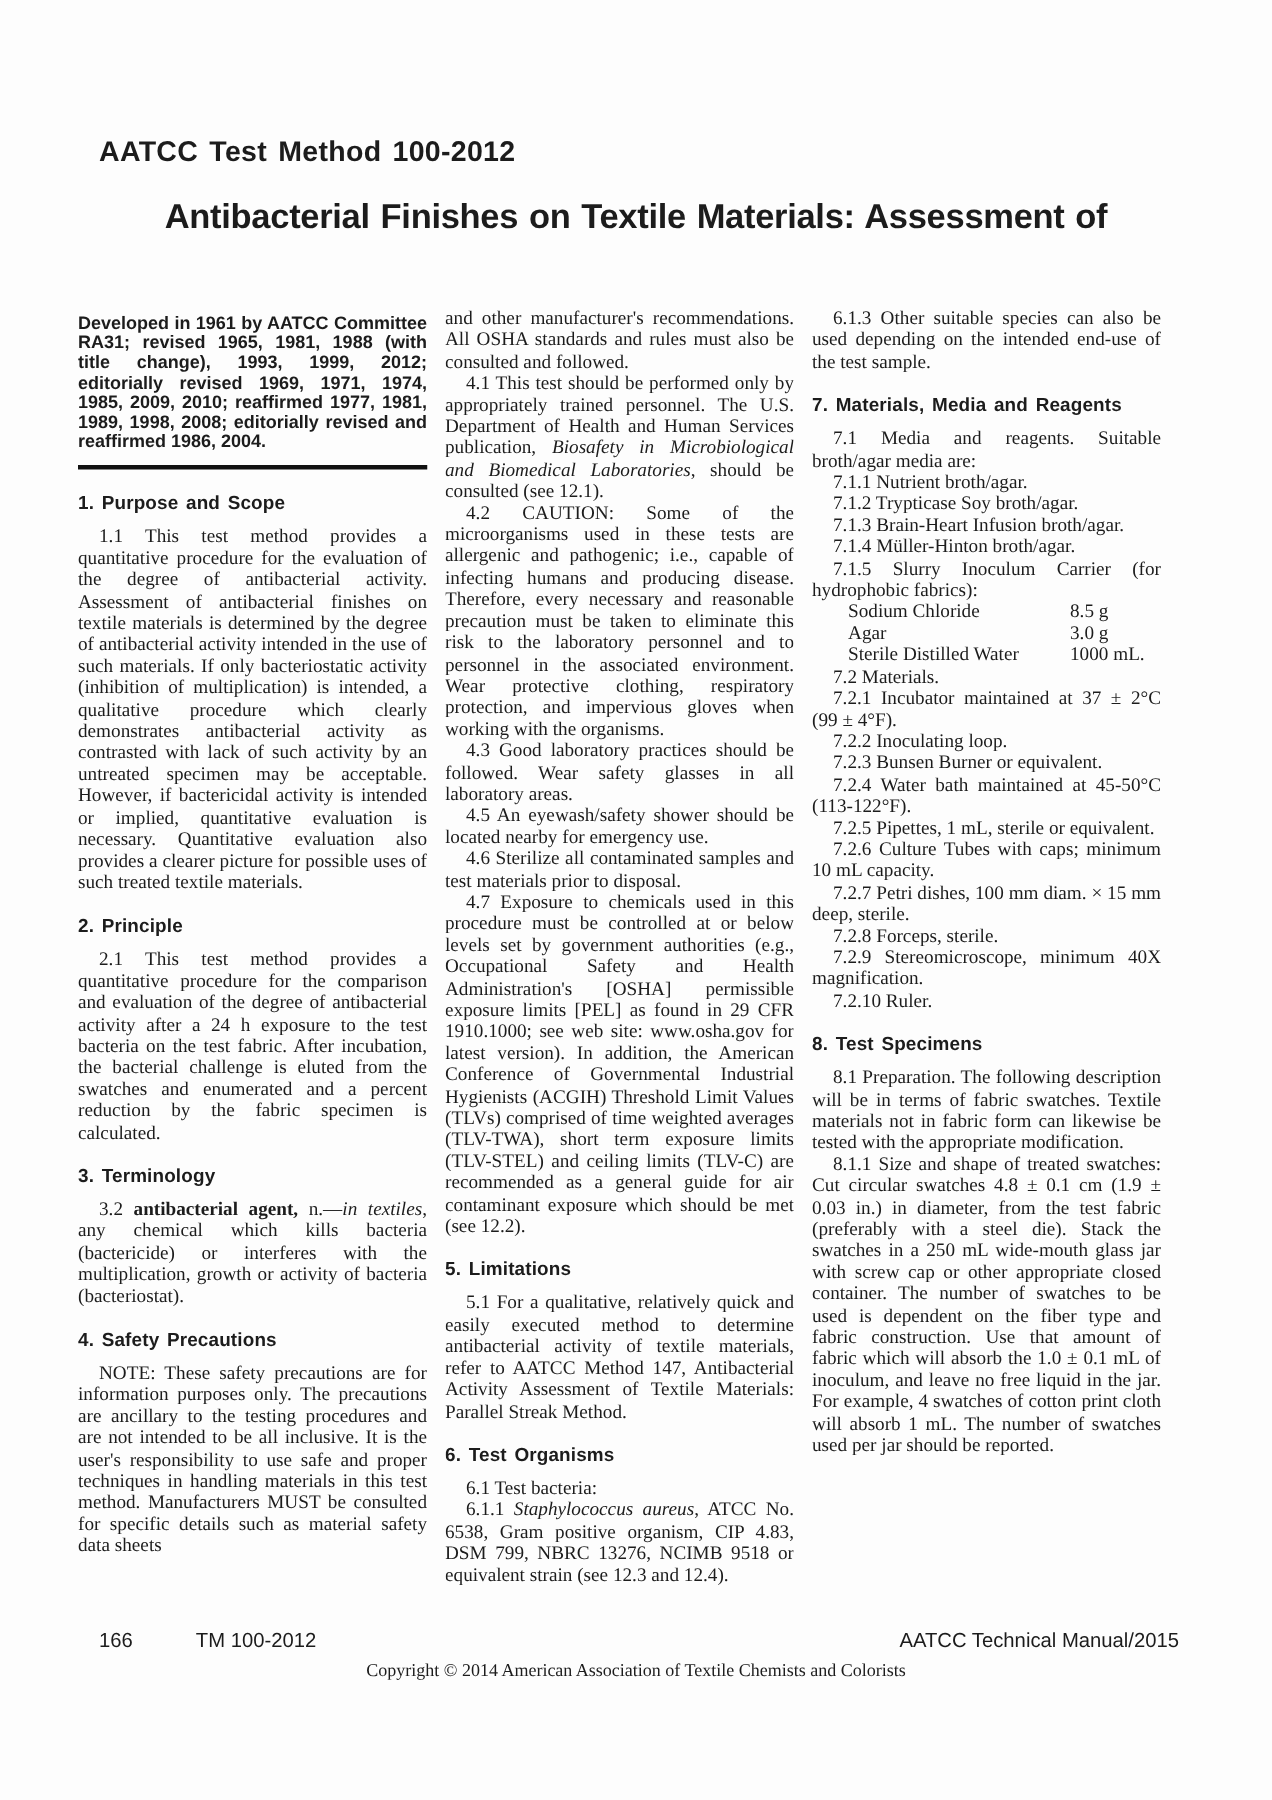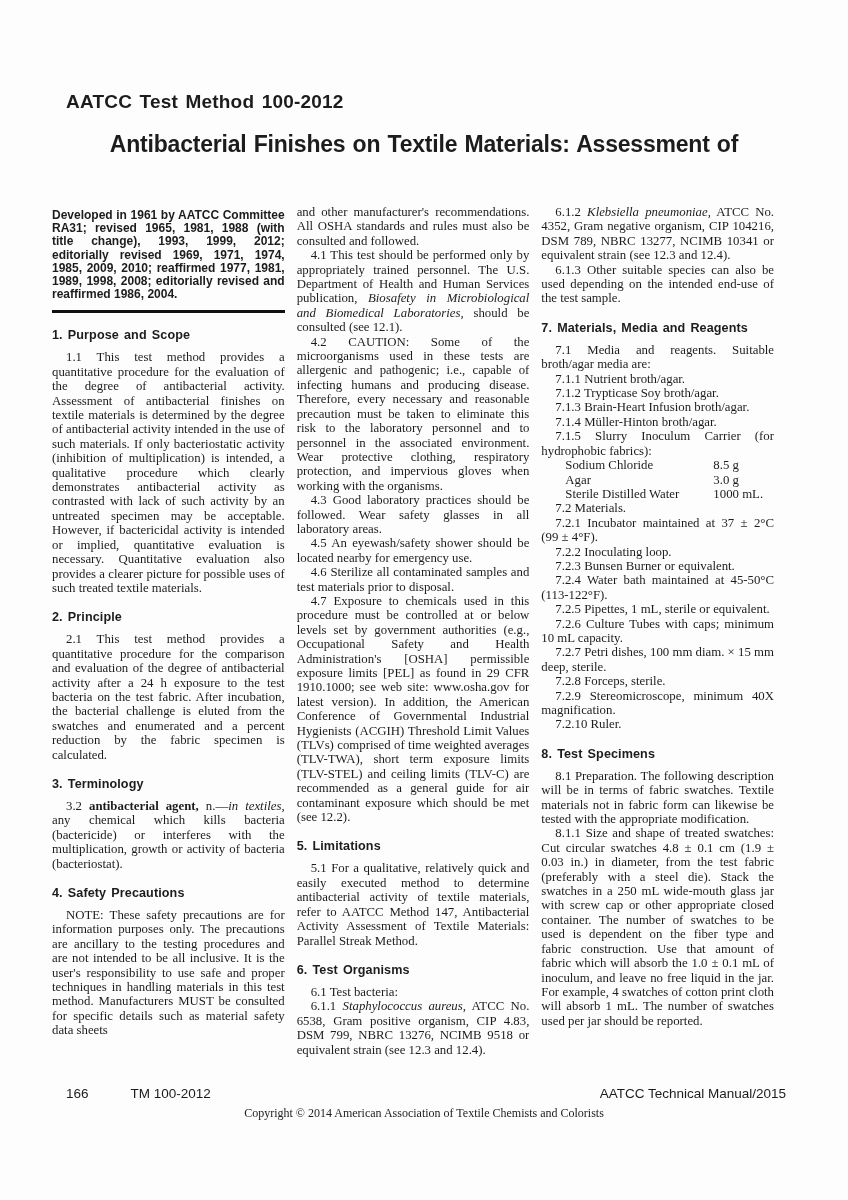--- a/index.html
+++ b/index.html
@@ -99,21 +99,20 @@
         <p class="body-p"><span>4.5 An eyewash/safety shower should be located nearby for emergency use.</span></p>
         <p class="body-p"><span>4.6 Sterilize all contaminated samples and test materials prior to disposal.</span></p>
         <p class="body-p"><span>4.7 Exposure to chemicals used in this procedure must be controlled at or below levels set by government authorities (e.g., Occupational Safety and Health Administration's [OSHA] permissible exposure limits [PEL] as found in 29 CFR 1910.1000; see web site: www.osha.gov for latest version). In addition, the American Conference of Governmental Industrial Hygienists (ACGIH) Threshold Limit Values (TLVs) comprised of time weighted averages (TLV-TWA), short term exposure limits (TLV-STEL) and ceiling limits (TLV-C) are recommended as a general guide for air contaminant exposure which should be met (see 12.2).</span></p>
         <h2 class="sec-h">5. Limitations</h2>
         <p class="body-p"><span>5.1 For a qualitative, relatively quick and easily executed method to determine antibacterial activity of textile materials, refer to AATCC Method 147, Antibacterial Activity Assessment of Textile Materials: Parallel Streak Method.</span></p>
         <h2 class="sec-h">6. Test Organisms</h2>
         <p class="body-p"><span>6.1 Test bacteria:</span></p>
         <p class="body-p"><span>6.1.1 </span><span class="i">Staphylococcus aureus</span><span>, ATCC No. 6538, Gram positive organism, CIP 4.83, DSM 799, NBRC 13276, NCIMB 9518 or equivalent strain (see 12.3 and 12.4).</span></p>
       </div>
     <div class="col">
-        <p class="body-p"><span>6.1.2 </span><span class="i">Klebsiella pneumoniae</span><span>, ATCC No. 4352, Gram negative organism, CIP 104216, DSM 789, NBRC 13277, NCIMB 10341 or equivalent strain (see 12.3 and 12.4).</span></p>
         <p class="body-p"><span>6.1.3 Other suitable species can also be used depending on the intended end-use of the test sample.</span></p>
         <h2 class="sec-h">7. Materials, Media and Reagents</h2>
         <p class="body-p"><span>7.1 Media and reagents. Suitable broth/agar media are:</span></p>
         <p class="body-p"><span>7.1.1 Nutrient broth/agar.</span></p>
         <p class="body-p"><span>7.1.2 Trypticase Soy broth/agar.</span></p>
         <p class="body-p"><span>7.1.3 Brain-Heart Infusion broth/agar.</span></p>
         <p class="body-p"><span>7.1.4 Müller-Hinton broth/agar.</span></p>
         <p class="body-p"><span>7.1.5 Slurry Inoculum Carrier (for hydrophobic fabrics):</span></p>
         <div class="ing">
           <div class="ing-row">

